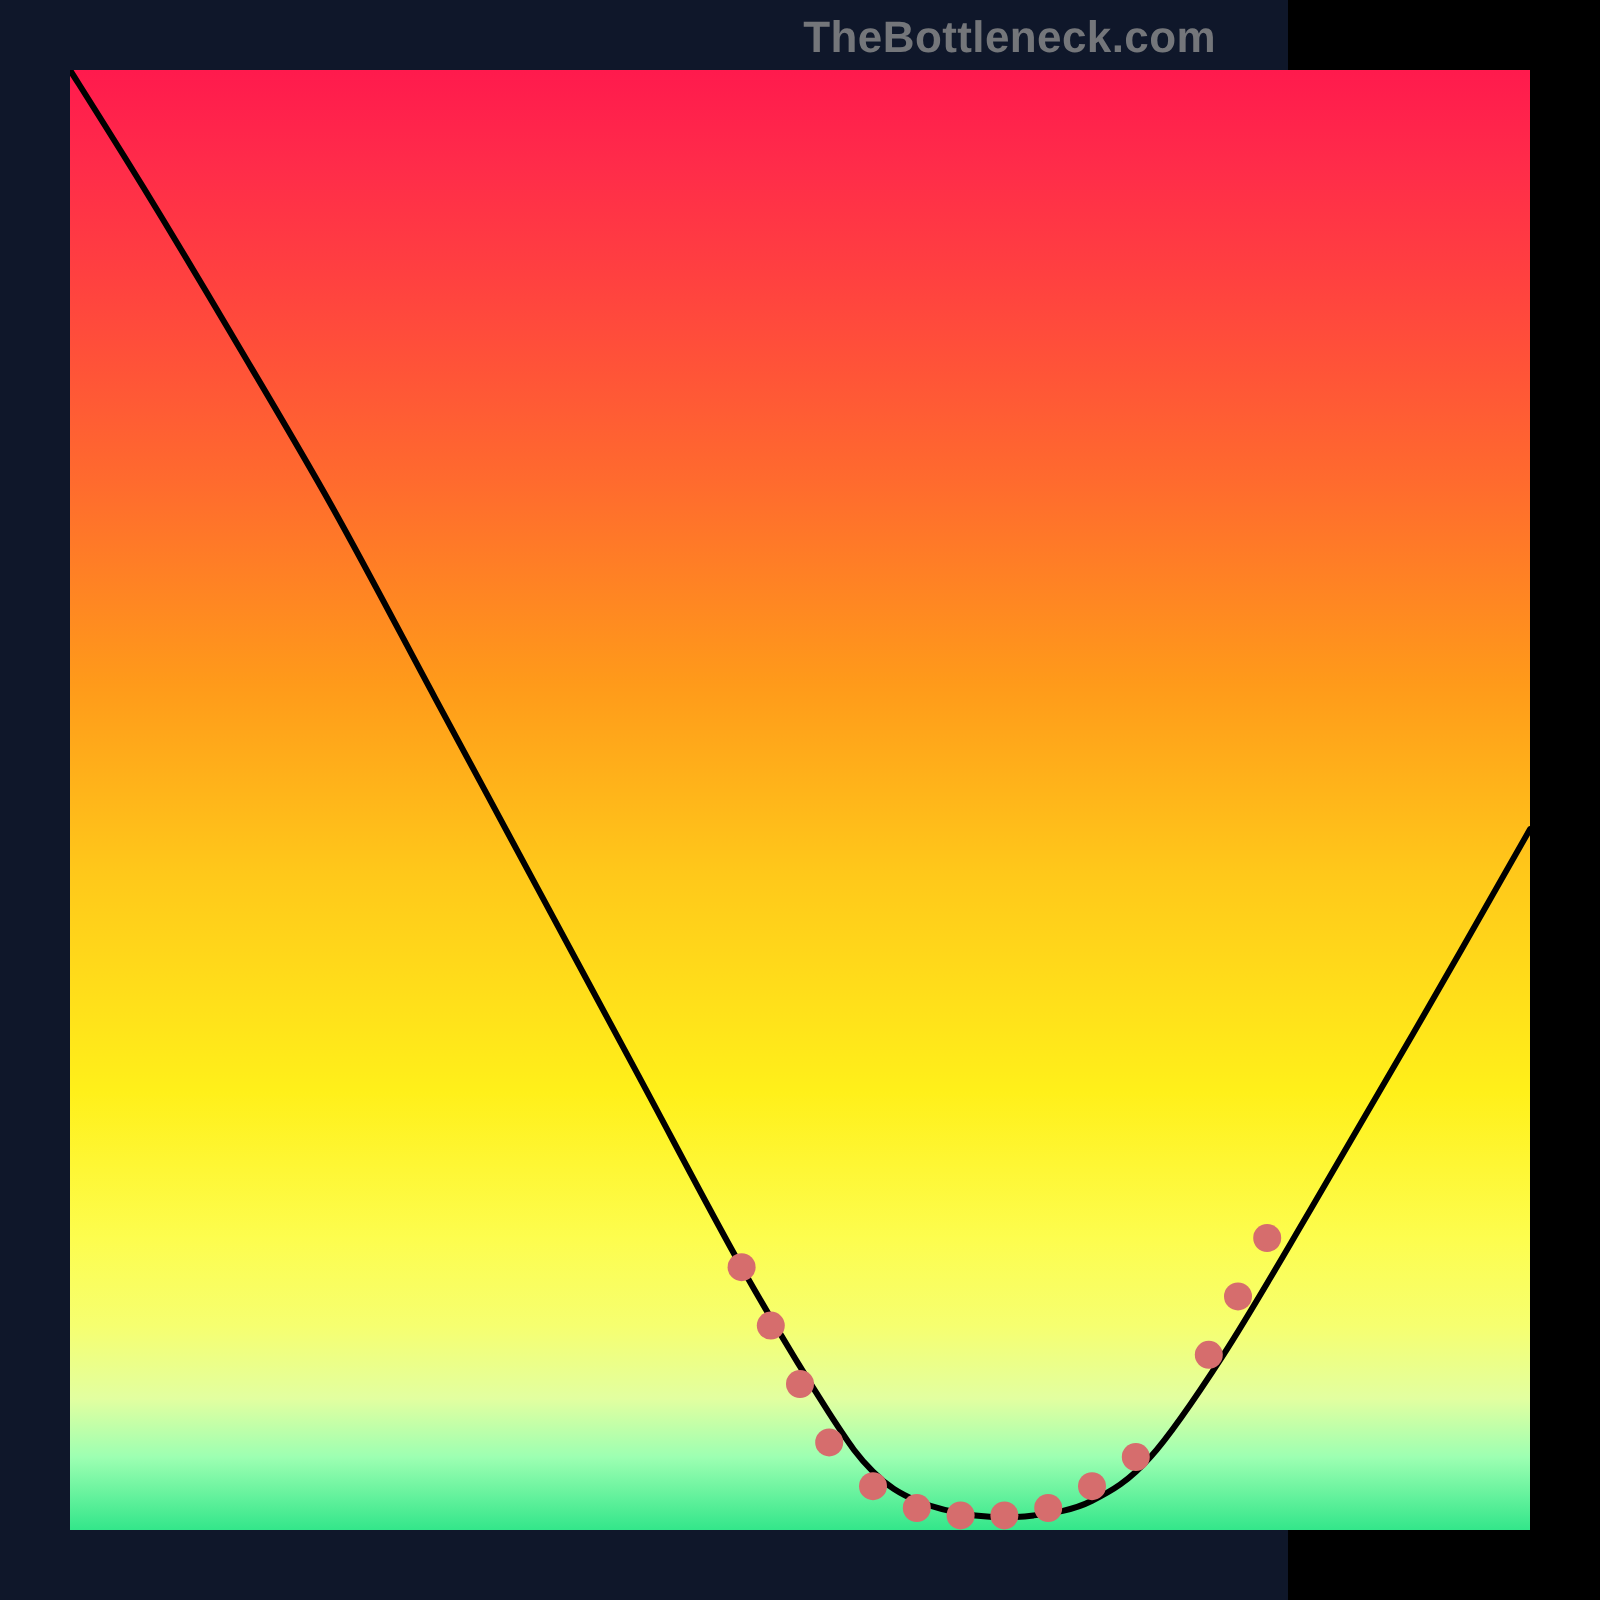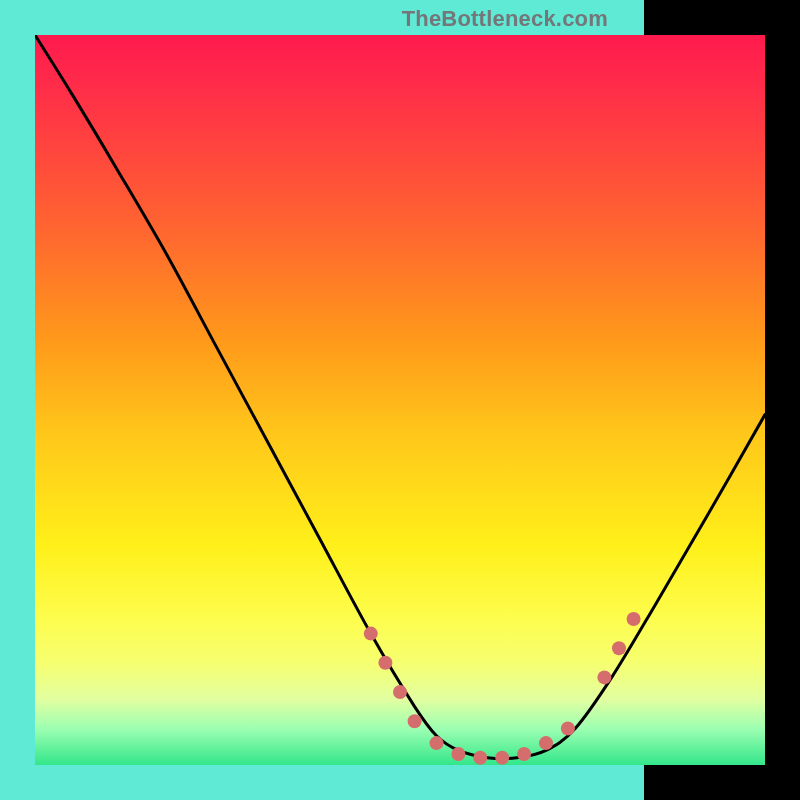--- a/index.html
+++ b/index.html
@@ -9,21 +9,21 @@
     height: 800px;
     background: #000;
     overflow: hidden;
   }
   .frame {
     position: absolute;
     left: 0;
     top: 0;
     width: 644px;
     height: 800px;
-    background: #5eead4;
+    background: #0f172a;
   }
   .plot {
     position: absolute;
     left: 35px;
     top: 35px;
     width: 730px;
     height: 730px;
     background: linear-gradient(to bottom,
       #ff1a4d 0%,
       #ff2a4a 6%,

